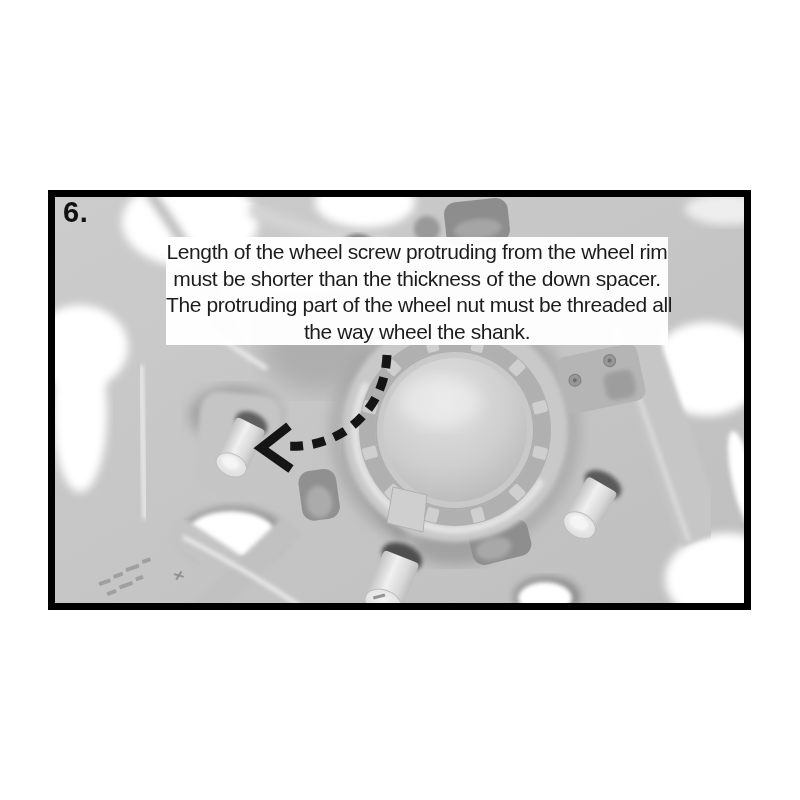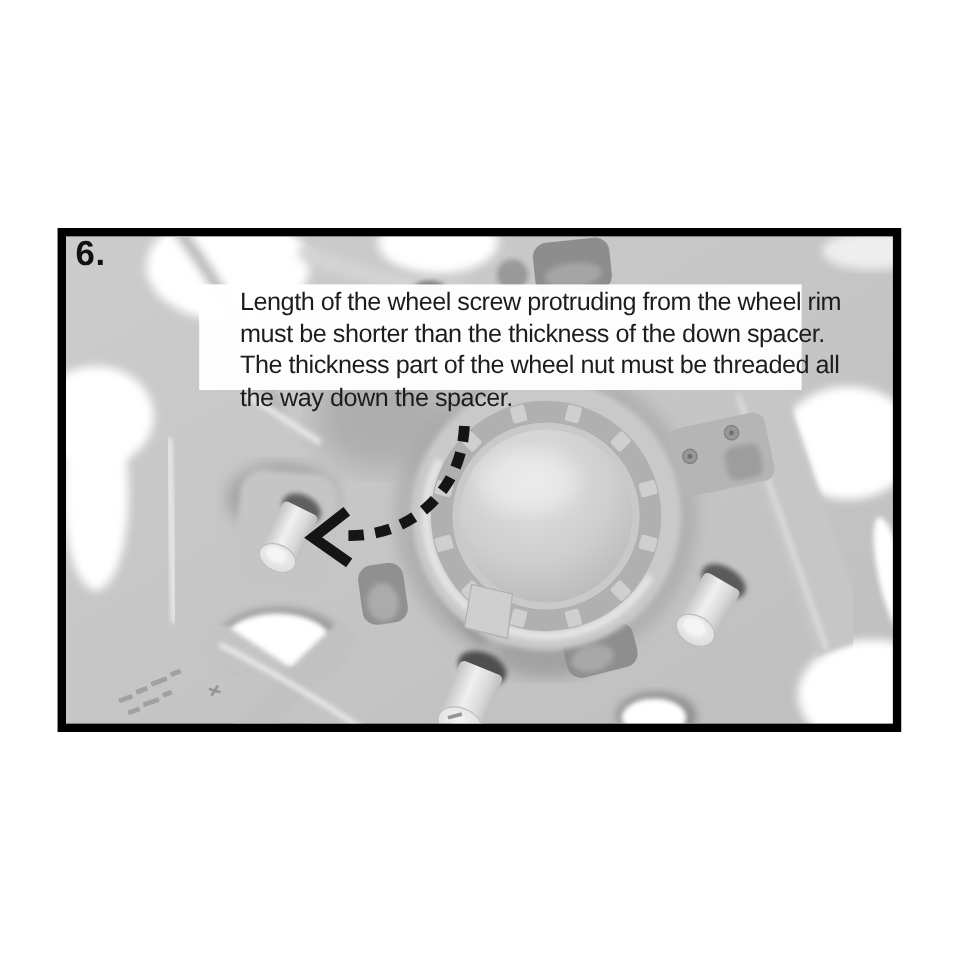--- a/index.html
+++ b/index.html
@@ -1,21 +1,21 @@
 <!DOCTYPE html>
 <html><head>
 <meta charset="utf-8">
 <style>
   html,body{margin:0;padding:0;}
   body{width:800px;height:800px;background:#ffffff;font-family:"Liberation Sans",sans-serif;position:relative;overflow:hidden;}
   .page{position:absolute;inset:0;background:#ffffff;}
   .frame{position:absolute;left:48px;top:190px;width:703px;height:420px;border:7px solid #000;box-sizing:border-box;background:#c6c6c6;overflow:hidden;}
   .frame svg{position:absolute;left:0;top:0;width:689px;height:406px;display:block;}
   .step{position:absolute;left:8px;top:0px;font-size:29px;line-height:31px;font-weight:bold;color:#111;z-index:3;letter-spacing:0.5px;}
-  .caption{position:absolute;left:111px;top:40px;width:502px;height:88px;background:rgba(255,255,255,0.97);z-index:3;padding-top:2px;box-sizing:border-box;padding-left:34px;}
+  .caption{position:absolute;left:111px;top:40px;width:502px;height:108px;background:rgba(255,255,255,0.97);z-index:3;text-align:center;padding-top:2px;box-sizing:border-box;}
   .caption span{display:block;font-size:21px;line-height:26.5px;letter-spacing:-0.4px;color:#1c1c1c;white-space:nowrap;}
 </style>
 </head>
 <body>
 
 <div class="page">
   <div class="frame">
 
     <svg viewBox="0 0 689 406" preserveAspectRatio="none">
       <defs>
@@ -202,18 +202,18 @@
         <path d="M 332,158 Q 330,202 297,229 Q 268,252 226,249" stroke-width="9" stroke-dasharray="13 9.5"></path>
         <path d="M 234,229 L 206,251 L 236,272" stroke-width="9" stroke-linejoin="miter"></path>
       </g>
     </svg>
 
     <div class="step">6.</div>
 
     <div class="caption">
       <span>Length of the wheel screw protruding from the wheel rim</span>
       <span>must be shorter than the thickness of the down spacer.</span>
-      <span>The thickness part of the wheel nut must be threaded all</span>
-      <span>the way down the spacer.</span>
+      <span>The protruding part of the wheel nut must be threaded all</span>
+      <span>the way wheel the shank.</span>
     </div>
 
   </div>
 </div>
 
 </body></html>

